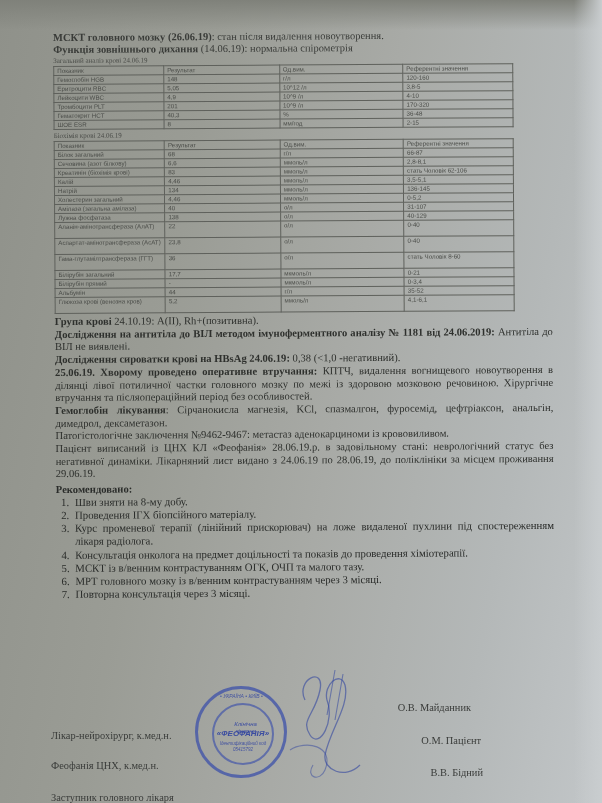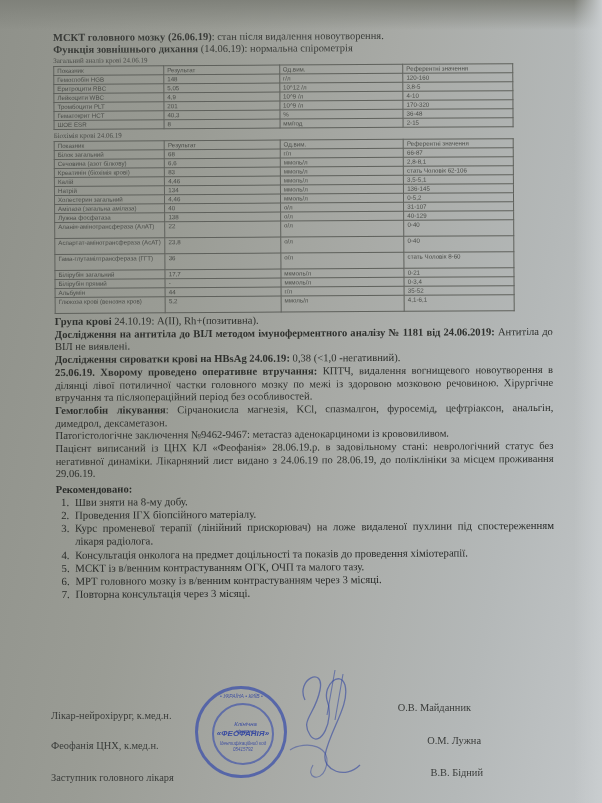--- a/index.html
+++ b/index.html
@@ -37,21 +37,21 @@
   table.lab td.c4 { width: 104px; }
   table.lab tr.tall td { height: 15px; }
   .txt { font-size: 10.6px; line-height: 12.7px; text-align: justify; color: #2e302d; }
   .txt b { font-weight: bold; }
   .sec-title { font-size: 10.6px; font-weight: bold; margin-top: 2px; line-height: 13px; }
   ol.rec { margin: 0; padding-left: 16px; font-size: 10.8px; line-height: 13.1px; }
   ol.rec li { padding-left: 3px; text-align: justify; }
   .sig {
     position: absolute; left: 0; width: 410px; font-size: 10.4px; color: #3a3c3a;
   }
-  .sig .role { position: absolute; left: 0; }
+  .sig .role { position: absolute; left: 0; margin-top: 20px; }
   .sig .name { position: absolute; right: 0; }
   .stamp {
     position: absolute; left: 195px; top: 686px; width: 92px; height: 92px;
     border: 3px solid rgba(60,80,170,0.75); border-radius: 50%;
     box-sizing: border-box;
     font-style: italic;
   }
   .stamp-inner {
     position: absolute; left: 14px; top: 14px; width: 58px; height: 58px;
     border: 2px solid rgba(60,80,170,0.65); border-radius: 50%;
@@ -258,21 +258,21 @@
     <li>Повторна консультація через 3 місяці.</li>
   </ol>
 </div>
 
 <div class="sig" style="left:51px; top:710px; width:420px;">
   <span class="role">Лікар-нейрохірург, к.мед.н.</span>
   <span class="name" style="top:-8px;">О.В. Майданник</span>
 </div>
 <div class="sig" style="left:51px; top:740px; width:430px;">
   <span class="role">Феофанія ЦНХ, к.мед.н.</span>
-  <span class="name" style="top:-5px;">О.М. Лужна</span>
+  <span class="name" style="top:-5px;">О.М. Пацієнт</span>
 </div>
 <div class="sig" style="left:51px; top:772px; width:432px;">
   <span class="role">Заступник головного лікаря</span>
   <span class="name" style="top:-5px;">В.В. Бідний</span>
 </div>
 
 <div class="stamp">
   <span class="stamp-ring" style="left:22px; top:4px;">• УКРАЇНА • КИЇВ •</span>
   <div class="stamp-inner">
     <div class="stamp-text1">Клінічна лікарня</div>

